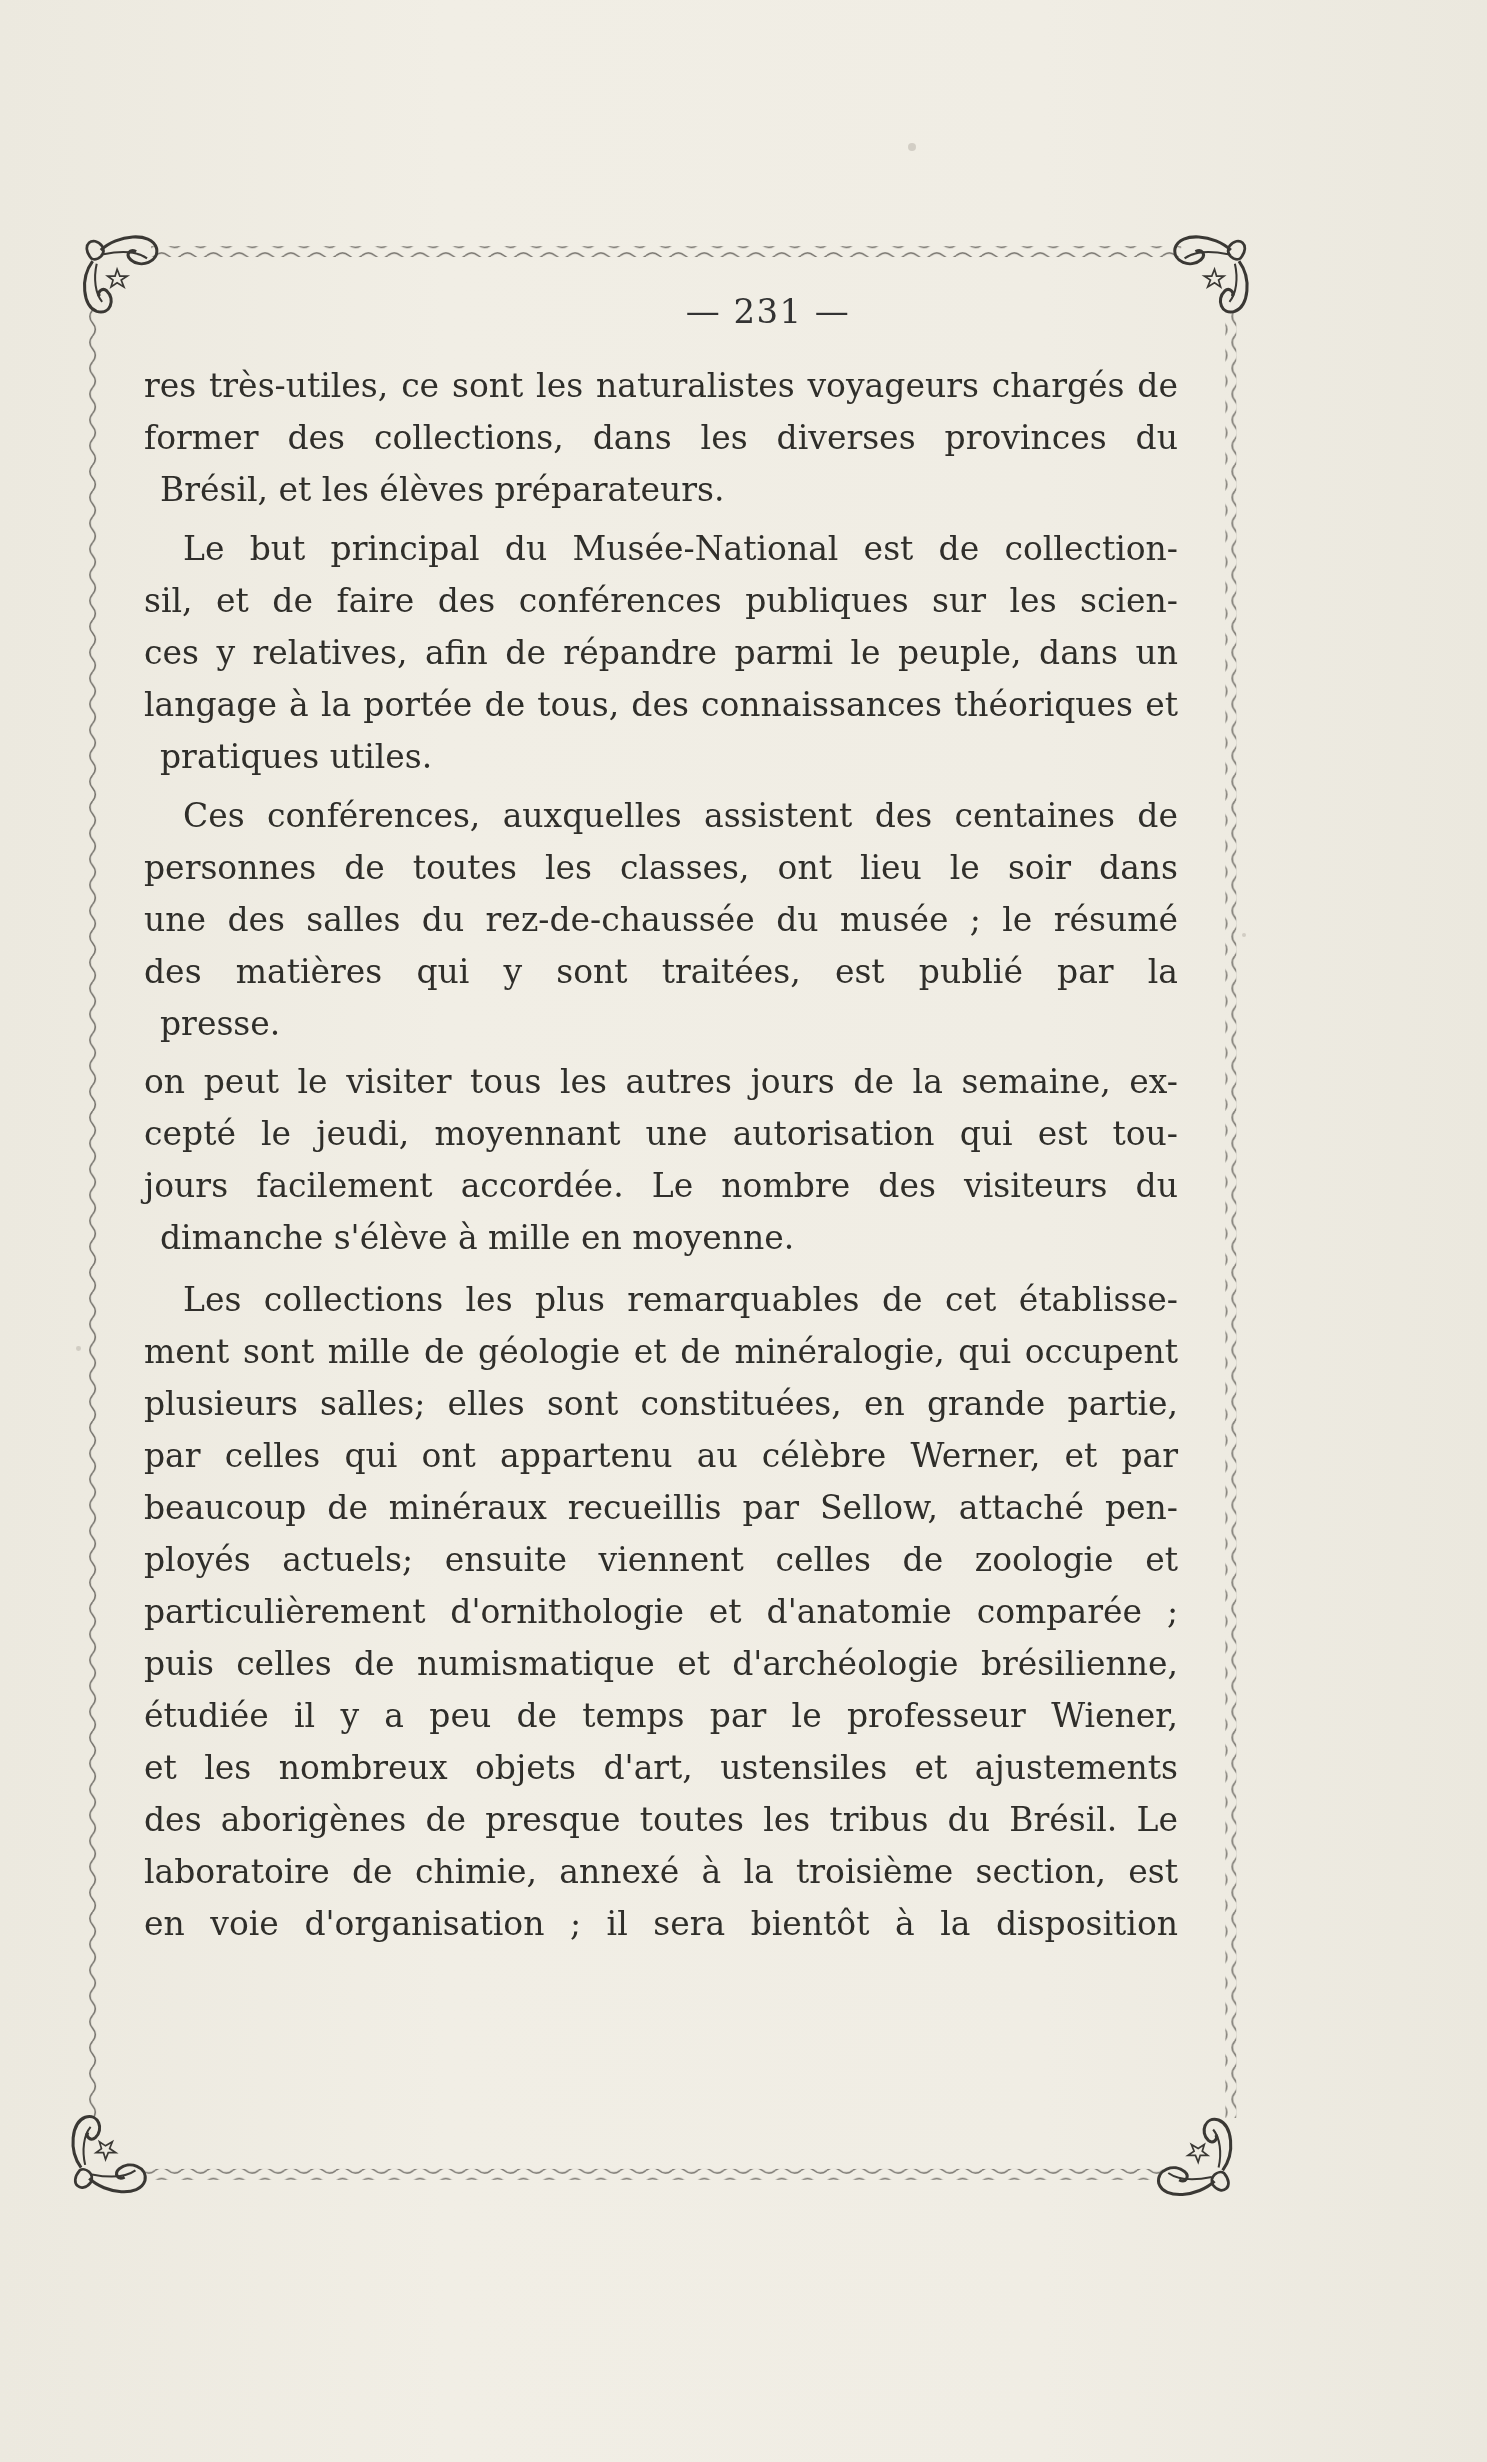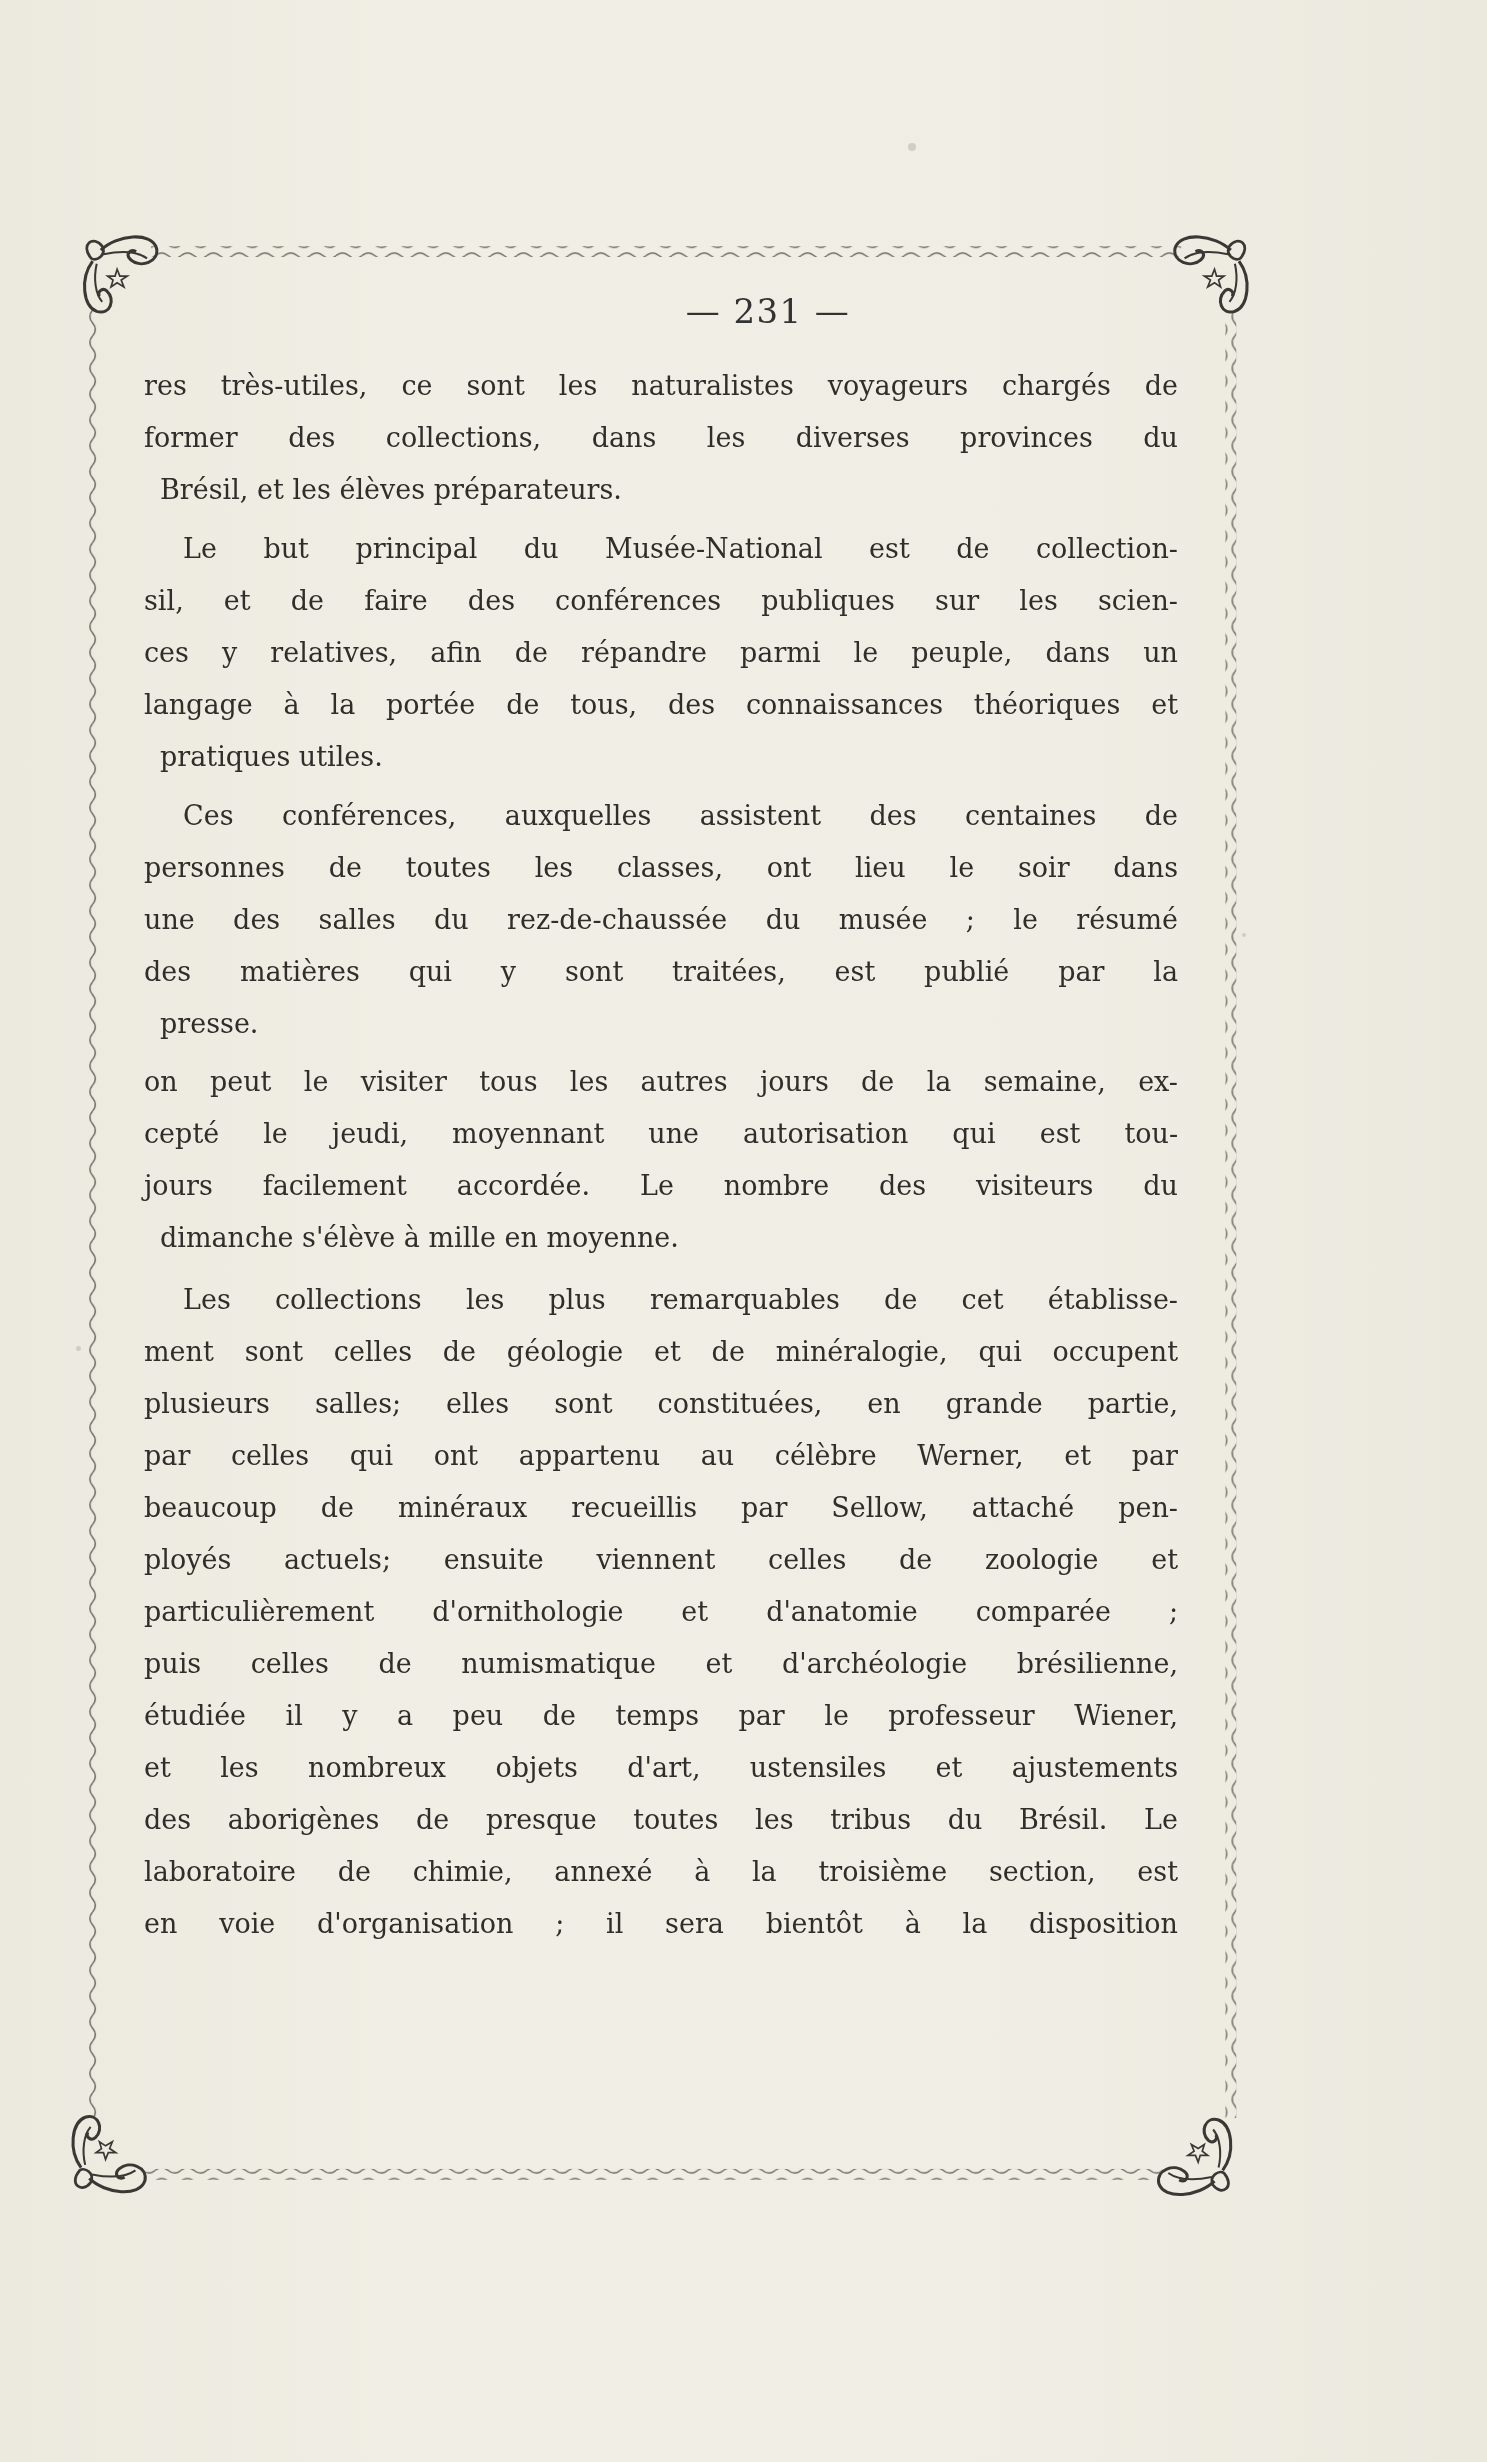--- a/index.html
+++ b/index.html
@@ -16,21 +16,21 @@
   }
   .border-svg { position: absolute; left: 0; top: 0; }
   .page-number {
     position: absolute; left: 0; width: 100%; top: 291px;
     text-align: center; font-size: 34px; letter-spacing: 1.4px;
     color: #333;
     padding-left: 24px;
   }
   .text-block {
     position: absolute; left: 144px; top: 360px; width: 1034px;
-    font-size: 27px; line-height: 52px; color: #2f2e2a;
+    font-size: 33px; line-height: 52px; color: #2f2e2a;
   }
   .line {
     display: block; white-space: nowrap;
     text-align: justify; text-align-last: justify;
     height: 52px;
   }
   .line.last { text-align-last: left; margin-left: 16px; }
   .line.indent { padding-left: 39px; }
   .gap { height: 6.8px; display: block; }
   .smudge {
@@ -115,21 +115,21 @@
   <span class="gap"></span>
   <div>
     <span class="line">on peut le visiter tous les autres jours de la semaine, ex-</span>
     <span class="line">cepté le jeudi, moyennant une autorisation qui est tou-</span>
     <span class="line">jours facilement accordée. Le nombre des visiteurs du</span>
     <span class="line last">dimanche s'élève à mille en moyenne.</span>
   </div>
   <span class="gap" style="height:9.5px"></span>
   <div>
     <span class="line indent">Les collections les plus remarquables de cet établisse-</span>
-    <span class="line">ment sont celles de géologie et de minéralogie, qui occupent</span>
+    <span class="line">ment sont mille de géologie et de minéralogie, qui occupent</span>
     <span class="line">plusieurs salles; elles sont constituées, en grande partie,</span>
     <span class="line">par celles qui ont appartenu au célèbre Werner, et par</span>
     <span class="line">beaucoup de minéraux recueillis par Sellow, attaché pen-</span>
     <span class="line">ployés actuels; ensuite viennent celles de zoologie et</span>
     <span class="line">particulièrement d'ornithologie et d'anatomie comparée ;</span>
     <span class="line">puis celles de numismatique et d'archéologie brésilienne,</span>
     <span class="line">étudiée il y a peu de temps par le professeur Wiener,</span>
     <span class="line">et les nombreux objets d'art, ustensiles et ajustements</span>
     <span class="line">des aborigènes de presque toutes les tribus du Brésil. Le</span>
     <span class="line">laboratoire de chimie, annexé à la troisième section, est</span>

